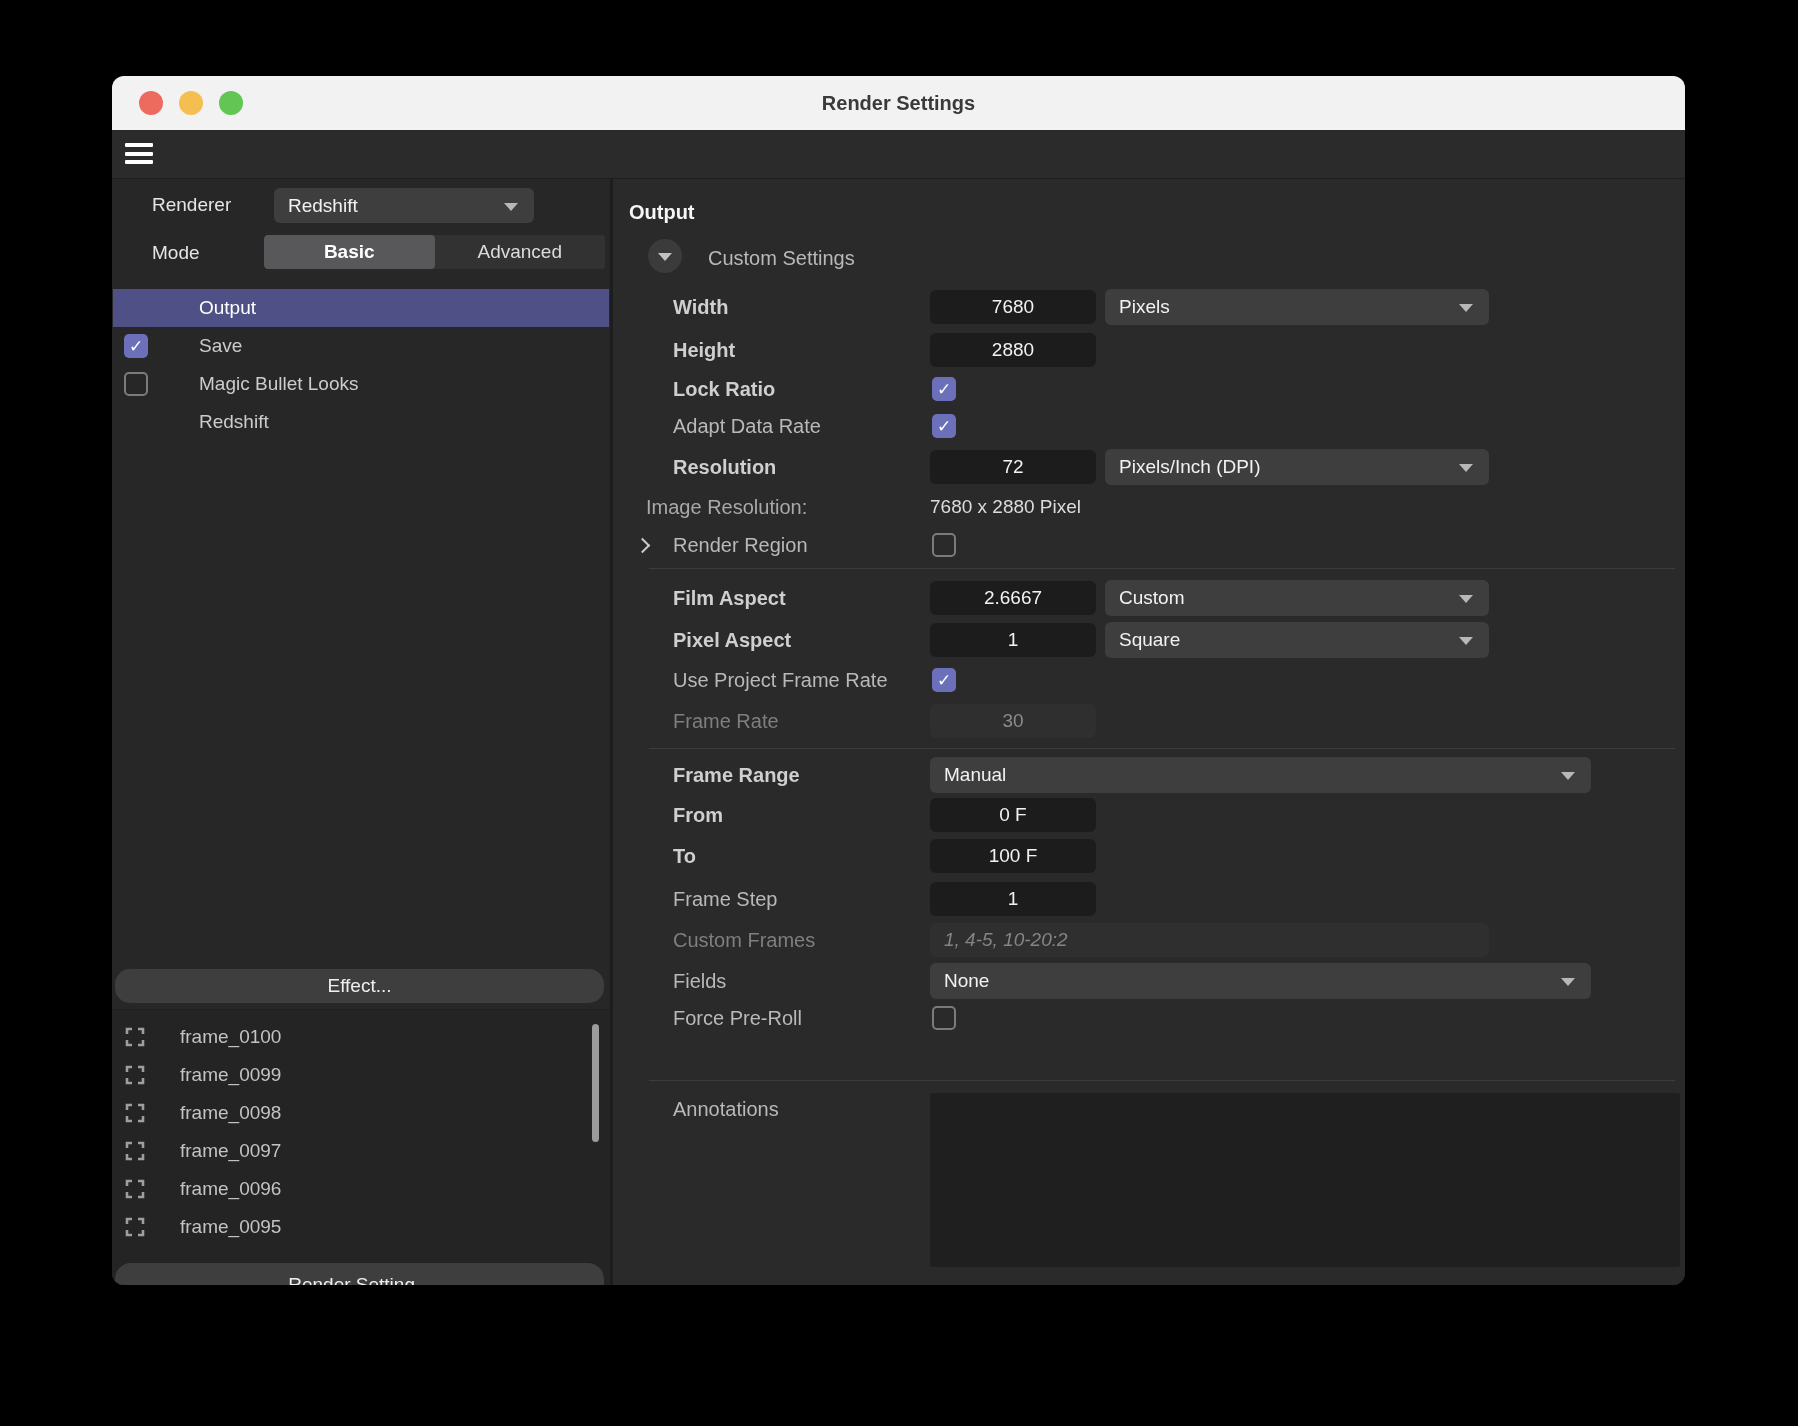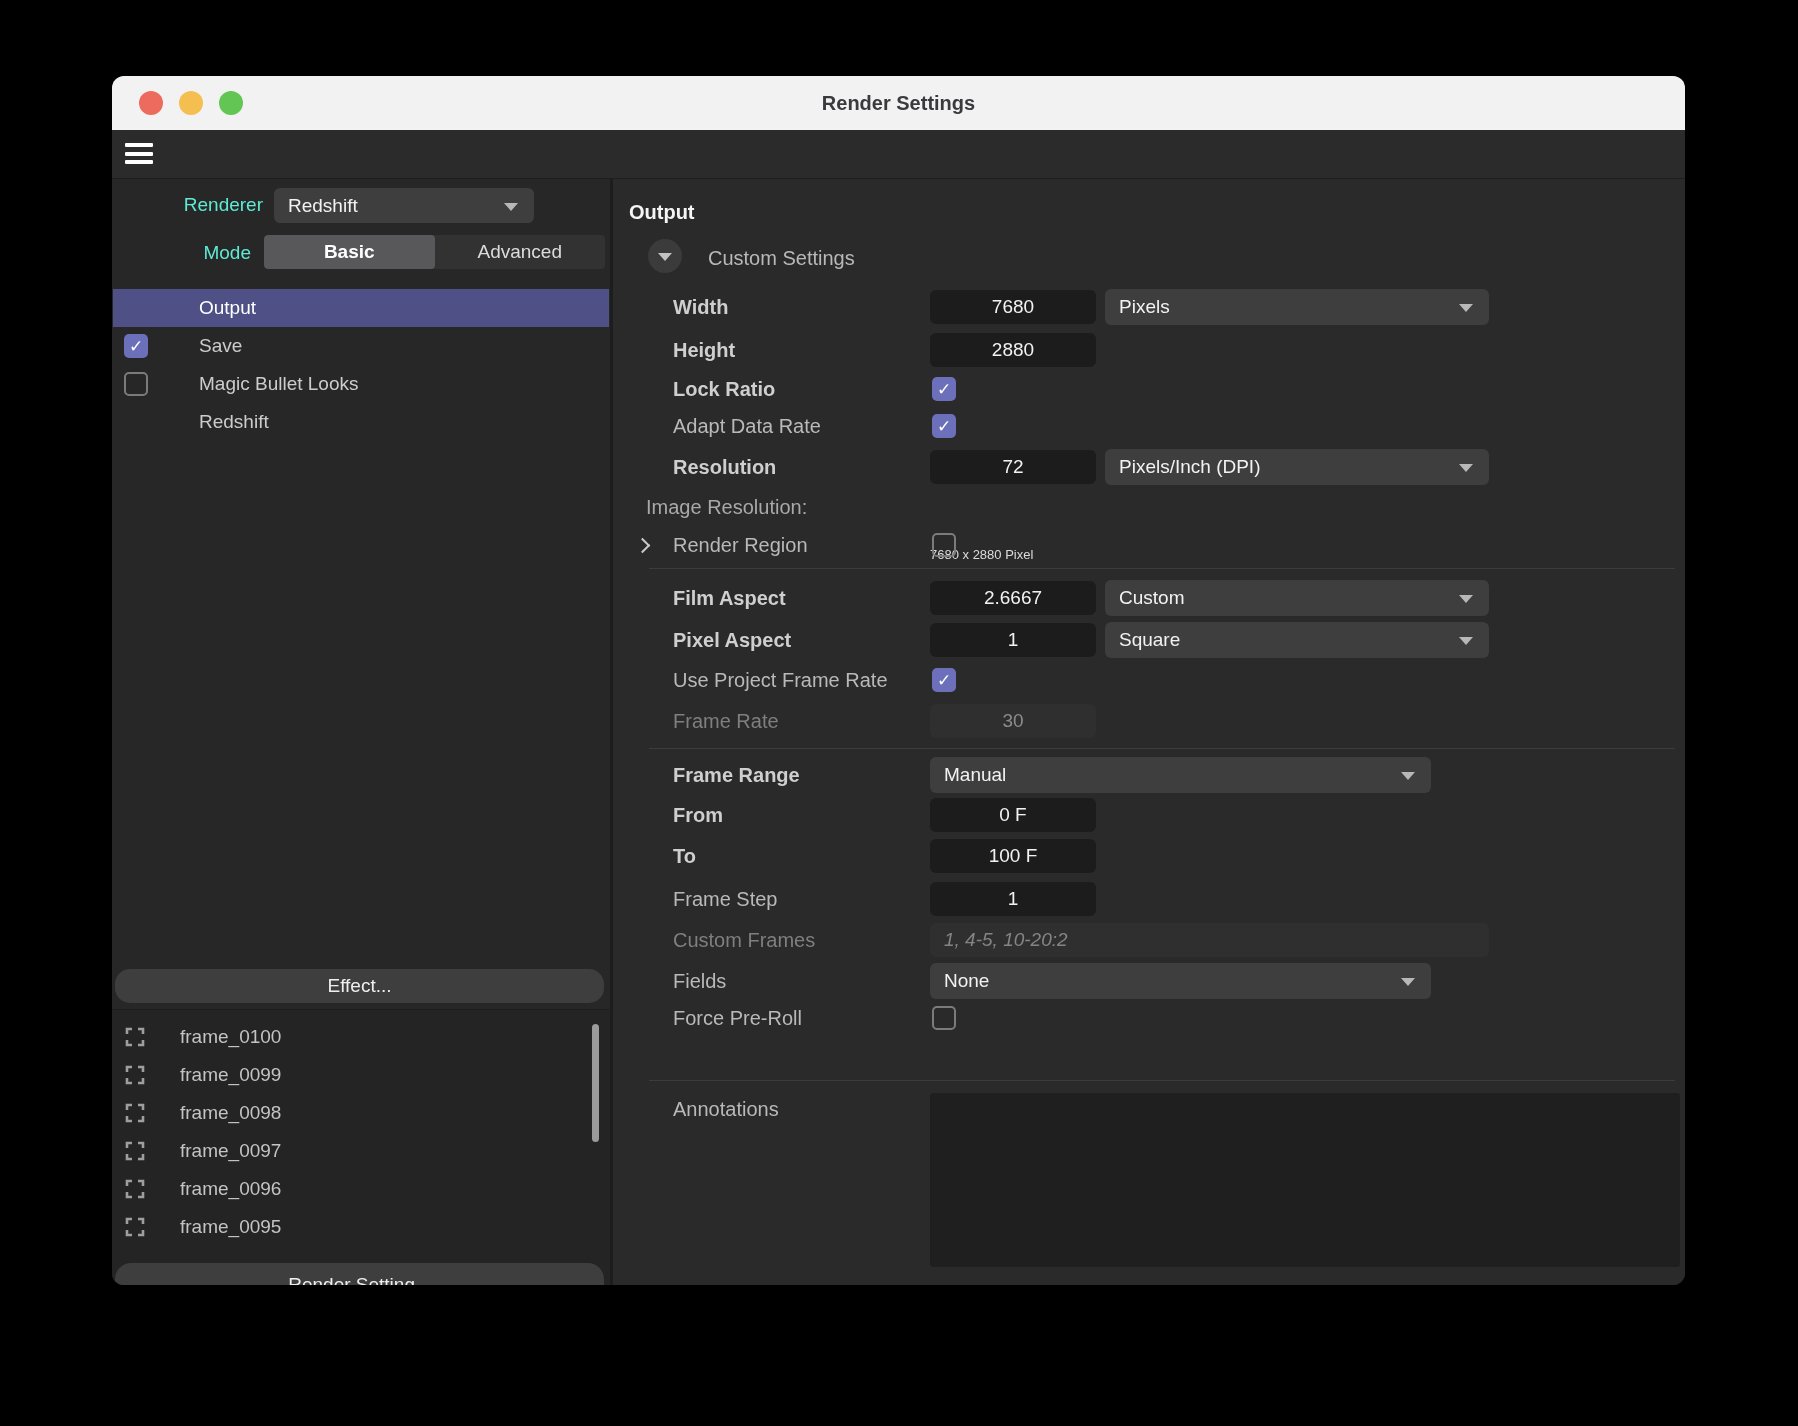--- a/index.html
+++ b/index.html
@@ -25,21 +25,21 @@
   .toolbar{position:absolute;left:0;top:54px;right:0;height:48px;background:#2b2b2c;border-bottom:1px solid #1e1e1e;}
   .hamburger{position:absolute;left:13px;top:13px;width:28px;height:22px;cursor:pointer;}
   .hamburger span{display:block;height:4px;background:#fff;border-radius:1px;margin-bottom:4.5px;}
   
   .content{position:absolute;left:0;top:103px;right:0;bottom:0;}
   .left-pane{position:absolute;left:0;top:0;width:498px;bottom:0;background:#272728;}
   .divider-v{position:absolute;left:498px;top:0;width:3px;bottom:0;background:#1d1d1d;}
   .right-pane{position:absolute;left:501px;top:0;right:0;bottom:0;background:#2a2a2b;}
   
   .lrow{position:absolute;left:0;right:0;height:36px;}
-  .lab-dim{position:absolute;top:0;height:36px;line-height:36px;font-size:19px;color:#5eead4;text-align:right;}
+  .lab-dim{position:absolute;top:0;height:36px;line-height:36px;font-size:19px;color:#e5e5e5;text-align:left;}
   .dropdown-sm{position:absolute;left:162px;top:1px;width:260px;height:35px;background:#3e3e3f;border-radius:6px;
     line-height:35px;font-size:19px;color:#f2f2f2;padding-left:14px;box-sizing:border-box;cursor:pointer;}
   .tri-down{position:absolute;right:16px;top:50%;margin-top:-3px;width:0;height:0;
     border-left:7px solid transparent;border-right:7px solid transparent;border-top:8px solid #b8b8b8;}
   .tabbar{position:absolute;left:152px;top:0;width:341px;height:34px;background:#323233;border-radius:4px;display:flex;overflow:hidden;}
   .tab{flex:1;text-align:center;line-height:34px;font-size:19px;color:#dcdcdc;cursor:pointer;}
   .tab.active{background:#58585a;color:#fff;font-weight:bold;border-radius:4px;}
   .list-item{position:absolute;left:1px;right:1px;height:38px;}
   .list-item.selected{background:#4e5086;}
   .li-label{position:absolute;left:86px;top:0;height:38px;line-height:38px;font-size:19px;color:#cccccc;}
@@ -59,27 +59,27 @@
   .scrollbar{position:absolute;left:480px;top:14px;width:7px;height:118px;background:#9b9b9b;border-radius:4px;cursor:pointer;}
   .rs-btn{top:1059px;height:44px;line-height:44px;border-radius:16px;font-weight:500;margin-top:25px;}
   
   .heading{position:absolute;left:16px;top:22px;font-size:20px;font-weight:bold;color:#f5f5f5;}
   .prow{position:absolute;left:0;right:0;height:36px;}
   .plabel{position:absolute;left:60px;top:0;height:36px;line-height:36px;font-size:20px;}
   .plabel.b{font-weight:bold;color:#cfcfcf;}
   .plabel.r{color:#b9b9b9;}
   .plabel.dim{left:33px;color:#a9a9a9;}
   .plabel.dis{color:#7f7f7f;}
-  .pvalue{position:absolute;left:317px;top:0;height:36px;line-height:36px;font-size:13px;color:#dcdcdc;margin-top:48px;}
+  .pvalue{position:absolute;left:317px;top:0;height:36px;line-height:36px;font-size:19px;color:#dcdcdc;}
   .num-input{position:absolute;left:317px;top:1px;width:166px;height:34px;background:#1c1c1d;border-radius:6px;
     text-align:center;line-height:34px;font-size:19px;color:#f2f2f2;cursor:text;}
   .num-input.dis{background:#2f2f30;color:#8c8c8c;cursor:default;}
   .unit-dd{position:absolute;left:492px;top:0;width:384px;height:36px;background:#3e3e3f;border-radius:6px;
     line-height:36px;font-size:19px;color:#f2f2f2;padding-left:14px;box-sizing:border-box;cursor:pointer;}
-  .wide-dd{position:absolute;left:317px;top:0;width:501px;height:36px;background:#3e3e3f;border-radius:6px;
+  .wide-dd{position:absolute;left:317px;top:0;width:661px;height:36px;background:#3e3e3f;border-radius:6px;
     line-height:36px;font-size:19px;color:#f2f2f2;padding-left:14px;box-sizing:border-box;cursor:pointer;}
   .text-input-dis{position:absolute;left:317px;top:1px;width:559px;height:34px;background:#2f2f30;border-radius:6px;
     line-height:34px;font-size:19px;color:#848484;font-style:italic;padding-left:14px;box-sizing:border-box;}
   .p-cbx{left:319px;top:6px;}
   .sep{position:absolute;left:36px;right:10px;height:1px;background:#3c3c3c;}
   .disc-circle{position:absolute;left:35px;top:-1px;width:34px;height:34px;border-radius:50%;background:#3b3b3c;cursor:pointer;}
   .disc-circle .t{position:absolute;left:50%;top:50%;margin-left:-7px;margin-top:-3px;width:0;height:0;
     border-left:7px solid transparent;border-right:7px solid transparent;border-top:8px solid #c2c2c2;}
   .chev{position:absolute;left:24px;top:13px;width:9px;height:9px;
     border-top:2px solid #c9c9c9;border-right:2px solid #c9c9c9;transform:rotate(45deg);cursor:pointer;}

